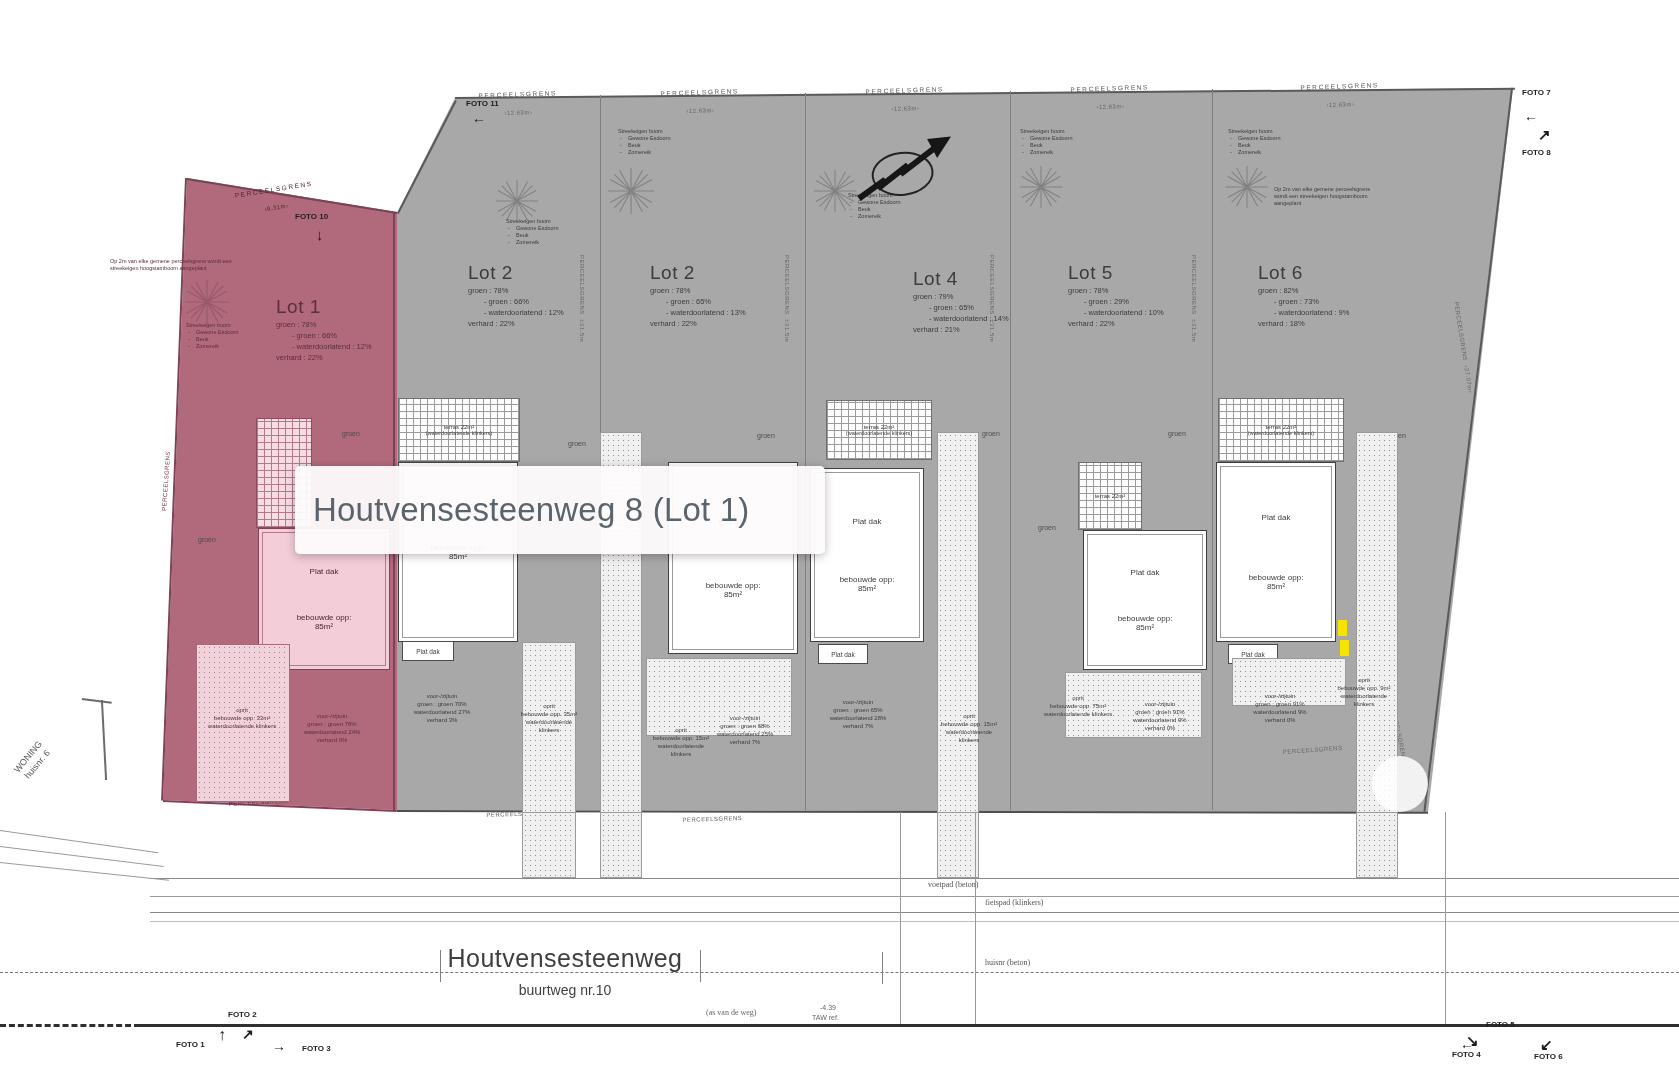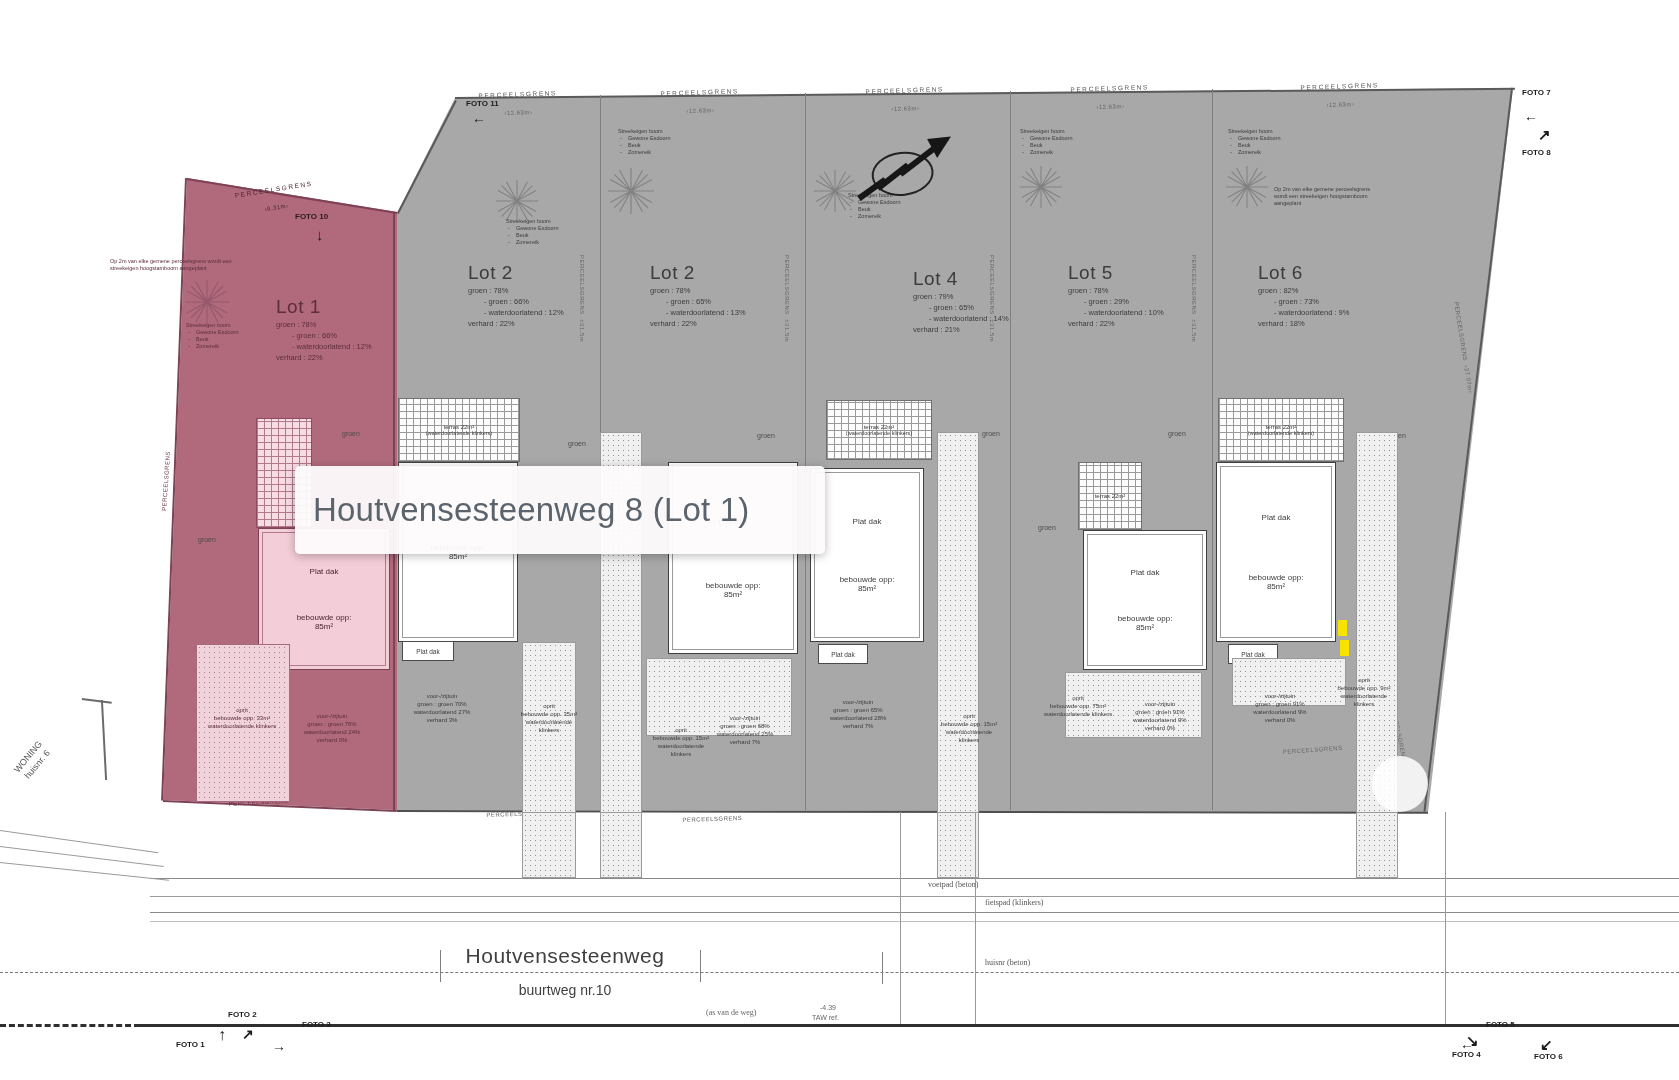--- a/index.html
+++ b/index.html
@@ -425,21 +425,21 @@
   <div class="line" style="left:0;top:830px;width:160px;background:#9a9a9a;height:1px;transform:rotate(8deg);"></div>
   <div class="line" style="left:0;top:846px;width:165px;background:#9a9a9a;height:1px;transform:rotate(7deg);"></div>
   <div class="line" style="left:0;top:862px;width:170px;background:#9a9a9a;height:1px;transform:rotate(6deg);"></div>
   <div class="vline" style="left:900px;top:812px;height:212px;background:#999;"></div>
   <div class="vline" style="left:975px;top:812px;height:212px;background:#999;"></div>
   <div class="vline" style="left:1445px;top:812px;height:212px;background:#999;"></div>
   <div class="vline" style="left:440px;top:950px;height:32px;"></div>
   <div class="vline" style="left:700px;top:950px;height:32px;"></div>
   <div class="vline" style="left:882px;top:952px;height:32px;"></div>
 
-  <div class="abs" style="left:445px;top:944px;width:240px;text-align:center;font-size:21px;letter-spacing:.5px;color:#3f3f3f;">Houtvensesteenweg</div>
+  <div class="abs" style="left:445px;top:944px;width:240px;text-align:center;font-size:25px;letter-spacing:.5px;color:#3f3f3f;">Houtvensesteenweg</div>
   <div class="abs" style="left:470px;top:982px;width:190px;text-align:center;font-size:14px;color:#3f3f3f;">buurtweg nr.10</div>
   <div class="abs t8 c-mid" style="left:706px;top:960px;">(as van de weg)</div>
   <div class="abs t7 c-mid" style="left:820px;top:956px;">-4.39</div>
   <div class="abs t7 c-mid" style="left:812px;top:966px;">TAW ref.</div>
   <div class="abs t8" style="left:928px;top:880px;color:#555;">voetpad (beton)</div>
   <div class="abs t8" style="left:985px;top:898px;color:#555;">fietspad (klinkers)</div>
   <div class="abs t8" style="left:985px;top:958px;color:#555;">huisnr (beton)</div>
 
   <div class="abs rot" style="left:12px;top:768px;transform:rotate(-50deg);font-size:9px;color:#555;text-align:center;line-height:1.3;">
     <span style="display:block;">WONING</span>
@@ -452,21 +452,21 @@
   <div class="arrow" style="left:472px;top:110px;font-size:14px;">←</div>
   <div class="abs foto" style="left:1522px;top:88px;">FOTO 7</div>
   <div class="arrow" style="left:1524px;top:108px;font-size:14px;">←</div>
   <div class="arrow" style="left:1538px;top:126px;font-size:15px;">↗</div>
   <div class="abs foto" style="left:1522px;top:148px;">FOTO 8</div>
   <div class="abs foto" style="left:228px;top:1010px;">FOTO 2</div>
   <div class="arrow" style="left:242px;top:1026px;font-size:14px;">↗</div>
   <div class="abs foto" style="left:176px;top:1040px;">FOTO 1</div>
   <div class="arrow" style="left:218px;top:1026px;font-size:16px;">↑</div>
   <div class="arrow" style="left:272px;top:1038px;font-size:14px;">→</div>
-  <div class="abs foto" style="left:266px;top:1020px;padding-left:36px;">FOTO 3</div>
+  <div class="abs foto" style="left:266px;top:1044px;padding-left:36px;">FOTO 3</div>
   <div class="arrow" style="left:1460px;top:1036px;font-size:14px;">←</div>
   <div class="abs foto" style="left:1452px;top:1050px;">FOTO 4</div>
   <div class="abs foto" style="left:1486px;top:1020px;">FOTO 5</div>
   <div class="arrow" style="left:1466px;top:1032px;font-size:15px;">↘</div>
   <div class="abs foto" style="left:1534px;top:1052px;">FOTO 6</div>
   <div class="arrow" style="left:1540px;top:1036px;font-size:15px;">↙</div>
 
   <div class="tooltip">
     <span class="tt-text">Houtvensesteenweg 8 (Lot 1)</span>
   </div>

